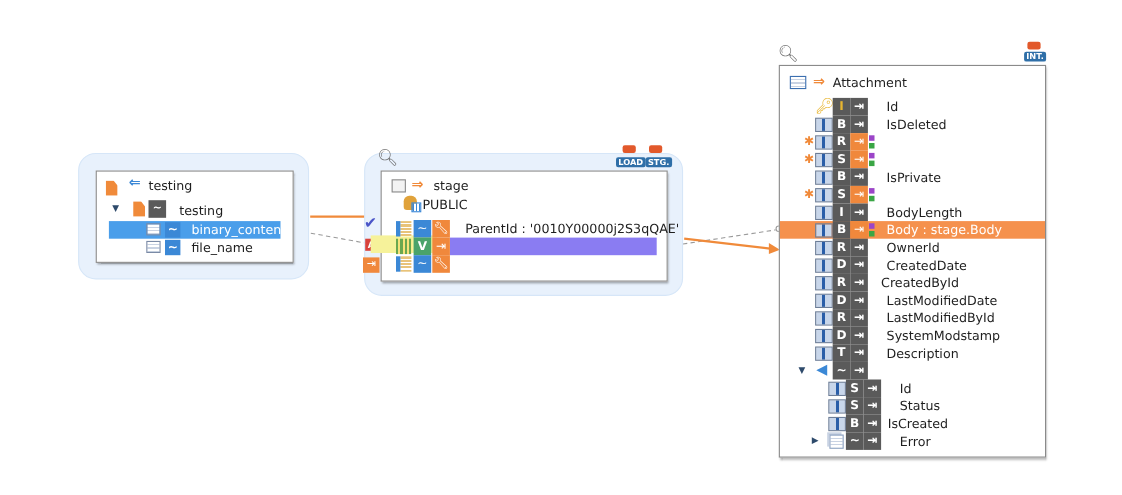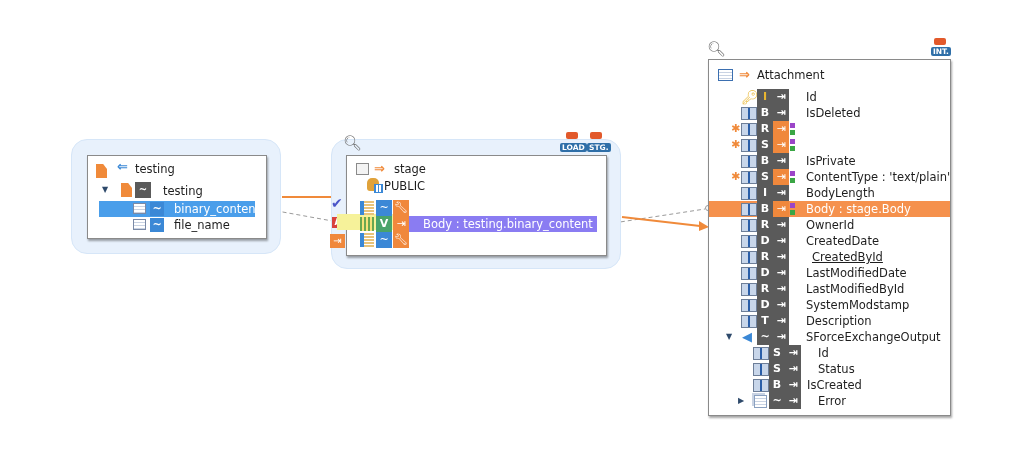--- a/index.html
+++ b/index.html
@@ -91,27 +91,27 @@
   <span class="abs" style="left:20px;top:22px;width:12px;height:13px;background:#e0a23a;border-radius:5px 5px 3px 3px;"></span>
   <span class="abs" style="left:27px;top:28px;width:9px;height:9px;background:repeating-linear-gradient(90deg,#3b88d6 0 1px,#fff 1px 3px);border:1px solid #3b88d6;"></span>
   <span class="label" style="left:37px;top:23px;">PUBLIC</span>
 
   <div class="abs" style="left:-10px;top:58px;width:60px;height:16px;background:#f6f29a;"></div>
 
   <div class="row" style="left:10px;top:44px;width:240px;">
     <span class="ico" style="left:3px;top:1px;width:14px;height:14px;background:repeating-linear-gradient(180deg,#e8c37a 0 2px,#fff 2px 3px);border-left:4px solid #3b88d6;"></span>
     <span class="ico blue-cell" style="left:19px;top:0;width:16px;height:16px;">~</span>
     <span class="ico orange-cell" style="left:36px;top:0;width:16px;height:16px;">🔧︎</span>
+    <span class="label" style="left:66px;top:0;">ParentId : '0010Y00000j2S3qQAE'</span>
   </div>
   <div class="row" style="left:10px;top:60px;width:240px;">
     <div class="abs sel-purple" style="left:52px;top:0;width:188px;height:16px;"></div>
     <span class="ico" style="left:3px;top:1px;width:14px;height:14px;background:repeating-linear-gradient(90deg,#6aa84f 0 2px,#f6e27a 2px 4px);"></span>
     <span class="ico green-cell" style="left:19px;top:0;width:16px;height:16px;">V</span>
     <span class="ico orange-cell" style="left:36px;top:0;width:16px;height:16px;">⇥</span>
-    <span class="label" style="left:66px;top:0;color:#fff;">Body : testing.binary_content</span>
   </div>
   <div class="row" style="left:10px;top:76px;width:240px;">
     <span class="ico" style="left:3px;top:1px;width:14px;height:14px;background:repeating-linear-gradient(180deg,#e8c37a 0 2px,#fff 2px 3px);border-left:4px solid #3b88d6;"></span>
     <span class="ico blue-cell" style="left:19px;top:0;width:16px;height:16px;">~</span>
     <span class="ico orange-cell" style="left:36px;top:0;width:16px;height:16px;">🔧︎</span>
   </div>
 </div>
 
 <span class="abs" style="left:707px;top:40px;font-size:15px;color:#6b6b6b;">🔍︎</span>
 <span class="badge-top" style="left:934px;top:38px;"></span>
@@ -158,21 +158,20 @@
     <span class="ico dark-cell" style="left:64px;top:0;width:16px;height:16px;">⇥</span>
     <span class="label" style="left:97px;top:0;">IsPrivate</span>
   </div>
   <div class="row" style="left:0;top:109px;width:241px;">
     <span class="abs star" style="left:22px;top:0;">✱</span>
     <span class="ico book-ico" style="left:32px;top:2px;"></span>
     <span class="ico dark-cell" style="left:48px;top:0;width:16px;height:16px;">S</span>
     <span class="ico orange-cell" style="left:64px;top:0;width:16px;height:16px;">⇥</span>
     <span class="mini-u" style="left:81px;top:2px;"></span>
     <span class="mini-l" style="left:81px;top:9px;"></span>
-    <span class="label" style="left:97px;top:0;">ContentType : 'text/plain'</span>
   </div>
   <div class="row" style="left:0;top:125px;width:241px;">
     <span class="ico book-ico" style="left:32px;top:2px;"></span>
     <span class="ico dark-cell" style="left:48px;top:0;width:16px;height:16px;">I</span>
     <span class="ico dark-cell" style="left:64px;top:0;width:16px;height:16px;">⇥</span>
     <span class="label" style="left:97px;top:0;">BodyLength</span>
   </div>
   <div class="row sel-orange" style="left:0;top:141px;width:241px;">
     <span class="ico book-ico" style="left:32px;top:2px;"></span>
     <span class="ico dark-cell" style="left:48px;top:0;width:16px;height:16px;">B</span>
@@ -190,21 +189,21 @@
   <div class="row" style="left:0;top:173px;width:241px;">
     <span class="ico book-ico" style="left:32px;top:2px;"></span>
     <span class="ico dark-cell" style="left:48px;top:0;width:16px;height:16px;">D</span>
     <span class="ico dark-cell" style="left:64px;top:0;width:16px;height:16px;">⇥</span>
     <span class="label" style="left:97px;top:0;">CreatedDate</span>
   </div>
   <div class="row" style="left:0;top:189px;width:241px;">
     <span class="ico book-ico" style="left:32px;top:2px;"></span>
     <span class="ico dark-cell" style="left:48px;top:0;width:16px;height:16px;">R</span>
     <span class="ico dark-cell" style="left:64px;top:0;width:16px;height:16px;">⇥</span>
-    <span class="label" style="left:103px;top:0;text-decoration:underline;">CreatedById</span>
+    <span class="label" style="left:92px;top:0;">CreatedById</span>
   </div>
   <div class="row" style="left:0;top:205px;width:241px;">
     <span class="ico book-ico" style="left:32px;top:2px;"></span>
     <span class="ico dark-cell" style="left:48px;top:0;width:16px;height:16px;">D</span>
     <span class="ico dark-cell" style="left:64px;top:0;width:16px;height:16px;">⇥</span>
     <span class="label" style="left:97px;top:0;">LastModifiedDate</span>
   </div>
   <div class="row" style="left:0;top:221px;width:241px;">
     <span class="ico book-ico" style="left:32px;top:2px;"></span>
     <span class="ico dark-cell" style="left:48px;top:0;width:16px;height:16px;">R</span>
@@ -222,21 +221,20 @@
     <span class="ico dark-cell" style="left:48px;top:0;width:16px;height:16px;">T</span>
     <span class="ico dark-cell" style="left:64px;top:0;width:16px;height:16px;">⇥</span>
     <span class="label" style="left:97px;top:0;">Description</span>
   </div>
 
   <div class="row" style="left:0;top:269px;width:241px;">
     <span class="abs" style="left:17px;top:0;font-size:8px;color:#2e4a6b;">▼</span>
     <span class="abs" style="left:33px;top:0;color:#3b88d6;font-size:13px;">◀</span>
     <span class="ico dark-cell" style="left:48px;top:0;width:16px;height:16px;">~</span>
     <span class="ico dark-cell" style="left:64px;top:0;width:16px;height:16px;">⇥</span>
-    <span class="label" style="left:97px;top:0;">SForceExchangeOutput</span>
   </div>
   <div class="row" style="left:0;top:285px;width:241px;">
     <span class="ico book-ico" style="left:44px;top:2px;"></span>
     <span class="ico dark-cell" style="left:60px;top:0;width:16px;height:16px;">S</span>
     <span class="ico dark-cell" style="left:76px;top:0;width:16px;height:16px;">⇥</span>
     <span class="label" style="left:109px;top:0;">Id</span>
   </div>
   <div class="row" style="left:0;top:301px;width:241px;">
     <span class="ico book-ico" style="left:44px;top:2px;"></span>
     <span class="ico dark-cell" style="left:60px;top:0;width:16px;height:16px;">S</span>

